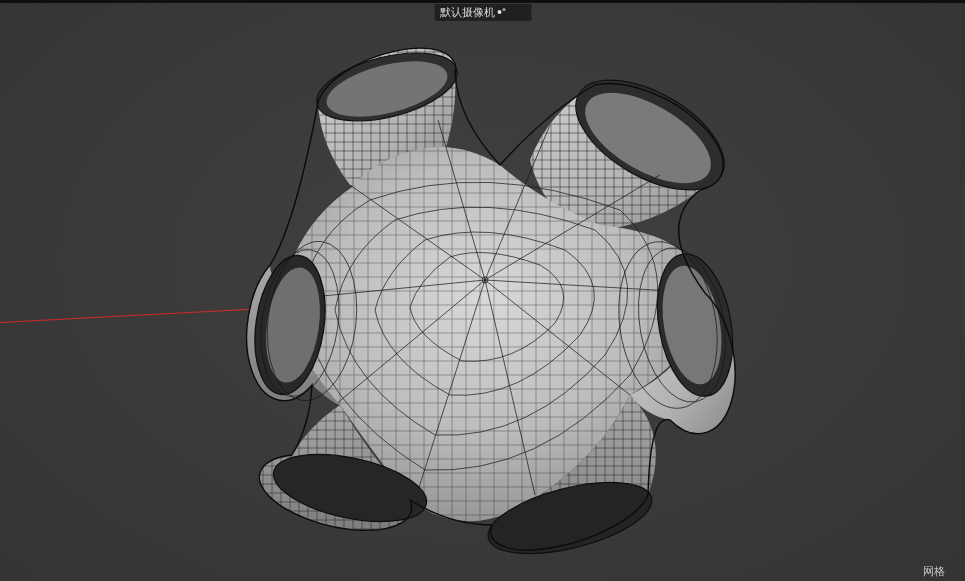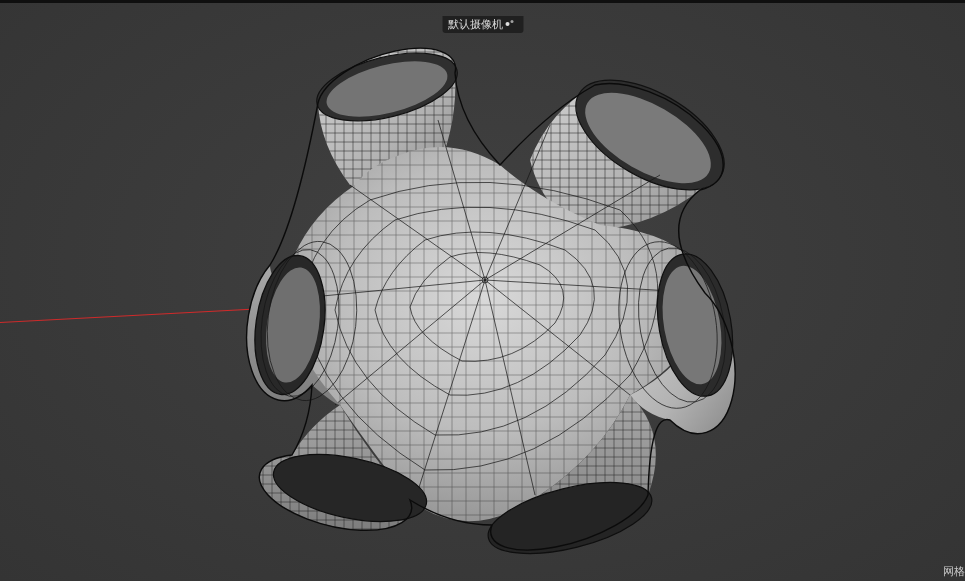--- a/index.html
+++ b/index.html
@@ -19,26 +19,26 @@
   .top-border {
     position: absolute;
     top: 0; left: 0; right: 0;
     height: 3px;
     background: #0f0f0f;
   }
 
   
   .camera-label {
     position: absolute;
-    top: 16px;
+    top: 4px;
     left: 50%;
     transform: translateX(-50%);
     background: #202020;
     color: #d8d8d8;
-    padding: 1px 8px 2px 6px;
+    padding: 1px 24px 2px 6px;
     border-radius: 0 0 3px 3px;
     display: flex;
     align-items: center;
     white-space: nowrap;
     font-size: 11px;
     line-height: 14px;
   }
   .camera-label .dot-icon {
     display: inline-block;
     width: 12px;
@@ -59,21 +59,21 @@
     top: 2px; left: 7px;
     width: 3px; height: 3px;
     border-radius: 50%;
     background: #a0a0a0;
   }
 
   
   .bottom-right-label {
     position: absolute;
     bottom: 2px;
-    right: 0;
+    right: 20px;
     color: #c9c9c9;
     font-size: 11px;
   }
 
   
   .viewport {
     position: absolute;
     inset: 0;
     background: radial-gradient(ellipse at 50% 45%, #414141 0%, #3b3b3b 45%, #343434 100%);
   }

